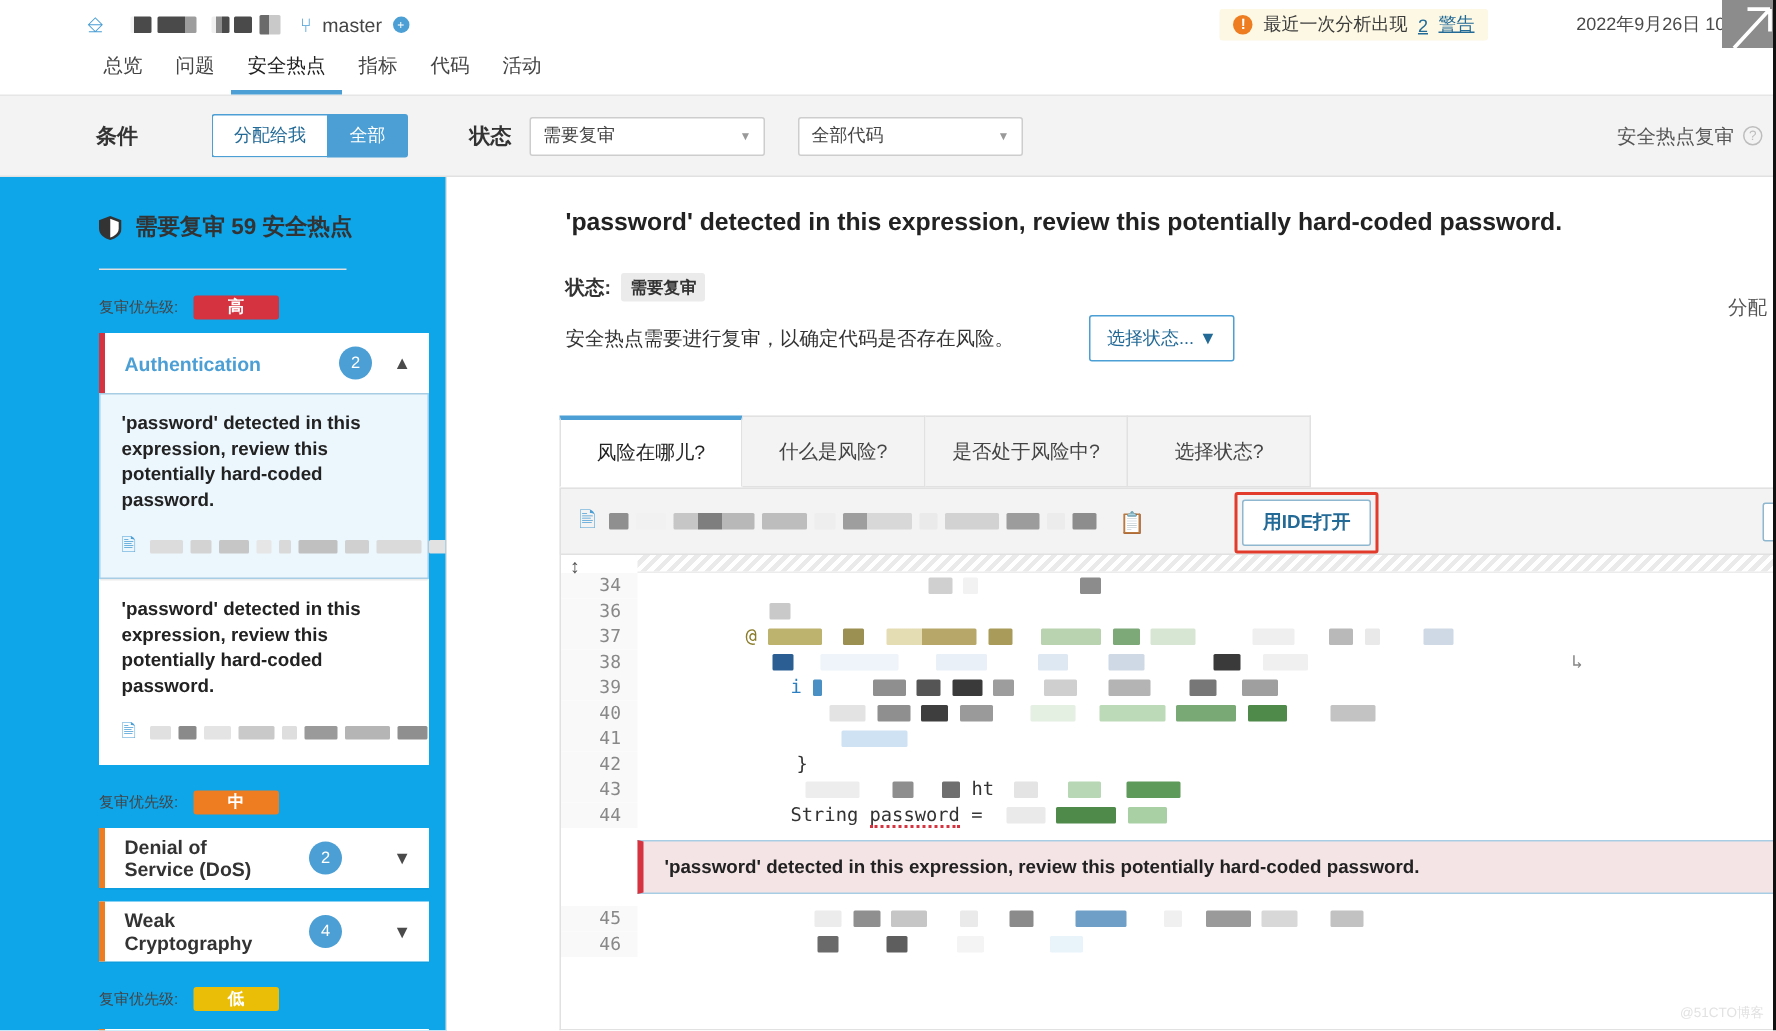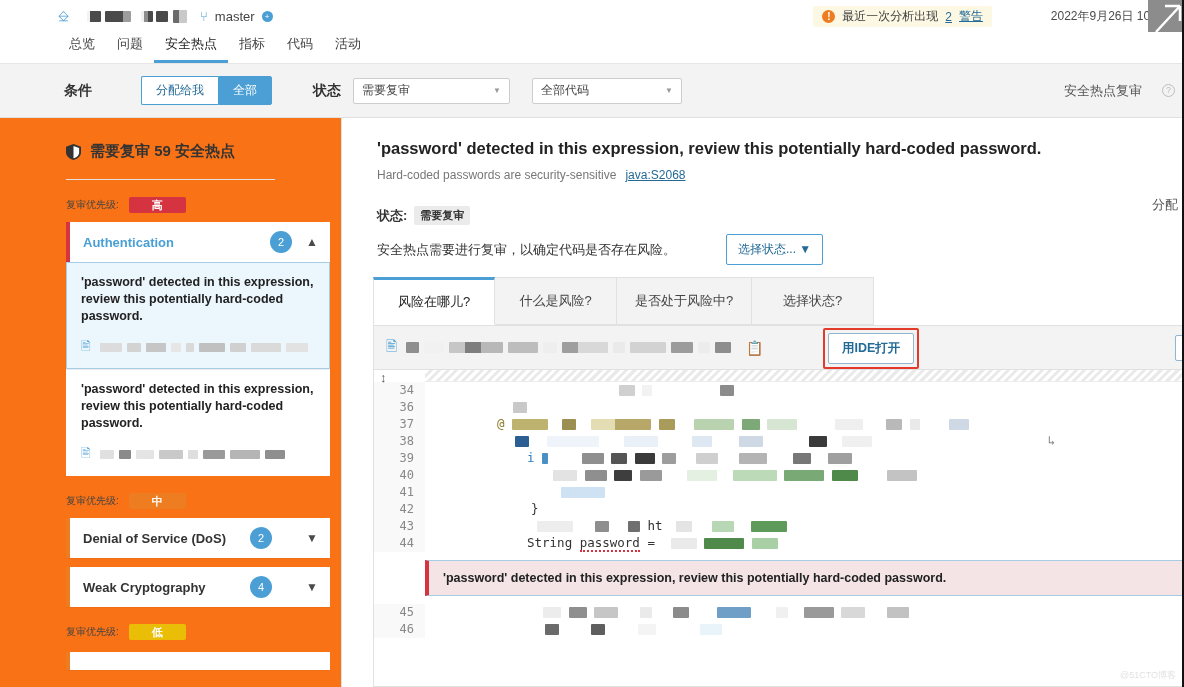--- a/index.html
+++ b/index.html
@@ -74,30 +74,30 @@
   .bg-btn:last-child { border-radius: 0 2px 2px 0; }
   .bg-btn.sel { background: #4b9fd5; color: #fff; }
   .f-label2 { font-size: 14px; font-weight: bold; color: #333; margin-left: 41px; }
   .select {
     margin-left: 12px; width: 157px; height: 26px; background: #fff;
     border: 1px solid #cdcdcd; border-radius: 2px; font-size: 12px; color: #444;
     display: flex; align-items: center; padding: 0 8px; position: relative; cursor: pointer;
   }
   .select.wide { width: 150px; margin-left: 22px; }
   .caret { position: absolute; right: 8px; color: #999; font-size: 8px; }
-  .f-right { position: absolute; right: 9px; display:flex; align-items:center; gap:20px; font-size: 13px; color: #555; }
+  .f-right { position: absolute; right: 9px; display:flex; align-items:center; gap:6px; font-size: 13px; color: #555; }
   .help-ico {
     width: 13px; height: 13px; border-radius: 50%; border: 1px solid #bdbdbd;
     color: #bdbdbd; font-size: 9px; line-height: 11px; text-align: center;
   }
 
   
   .sidebar {
-    position: absolute; left: 0; top: 118px; width: 342px; height: 569px;
-    background: #f97316; border-right: 1px solid #e1e1e1; overflow: hidden;
+    position: absolute; left: 0; top: 118px; width: 298px; height: 569px;
+    background: #0ea5e9; border-right: 1px solid #e1e1e1; overflow: hidden;
   }
   .sb-head { display: flex; align-items: center; gap: 9px; padding: 24px 0 0 66px; }
   .shield { width: 15px; height: 16px; fill: #333; }
   .sb-head-text { font-size: 15px; font-weight: bold; color: #333; }
   .sb-rule { margin: 18px 66px 0 66px; border-top: 1px solid #e0e0e0; }
 
   .prio-row { display: flex; align-items: center; gap: 10px; padding: 17px 0 0 66px; }
   .prio-label { font-size: 10px; color: #444; }
   .prio-badge {
     min-width: 57px; height: 16px; border-radius: 2px; color: #fff; font-size: 11px;
@@ -339,24 +339,20 @@
 
     <div class="prio-row">
       <span class="prio-label">复审优先级:</span>
       <span class="prio-badge" style="background:#eabe06">低</span>
     </div>
     <div class="cat-card med" style="margin-top:12px;height:18px;overflow:hidden"></div>
   </div>
 
   <div class="main">
     <div class="m-title">'password' detected in this expression, review this potentially hard-coded password.</div>
-    <div class="m-sub">
-      <span>Hard-coded passwords are security-sensitive</span>
-      <a href="#">java:S2068</a>
-    </div>
 
     <div class="m-status">
       <b>状态:</b>
       <span class="st-badge">需要复审</span>
     </div>
     <div class="m-statline">
       <span class="txt">安全热点需要进行复审，以确定代码是否存在风险。</span>
       <button class="statbtn">
         <span>选择状态...</span>
         <span> ▼</span>

